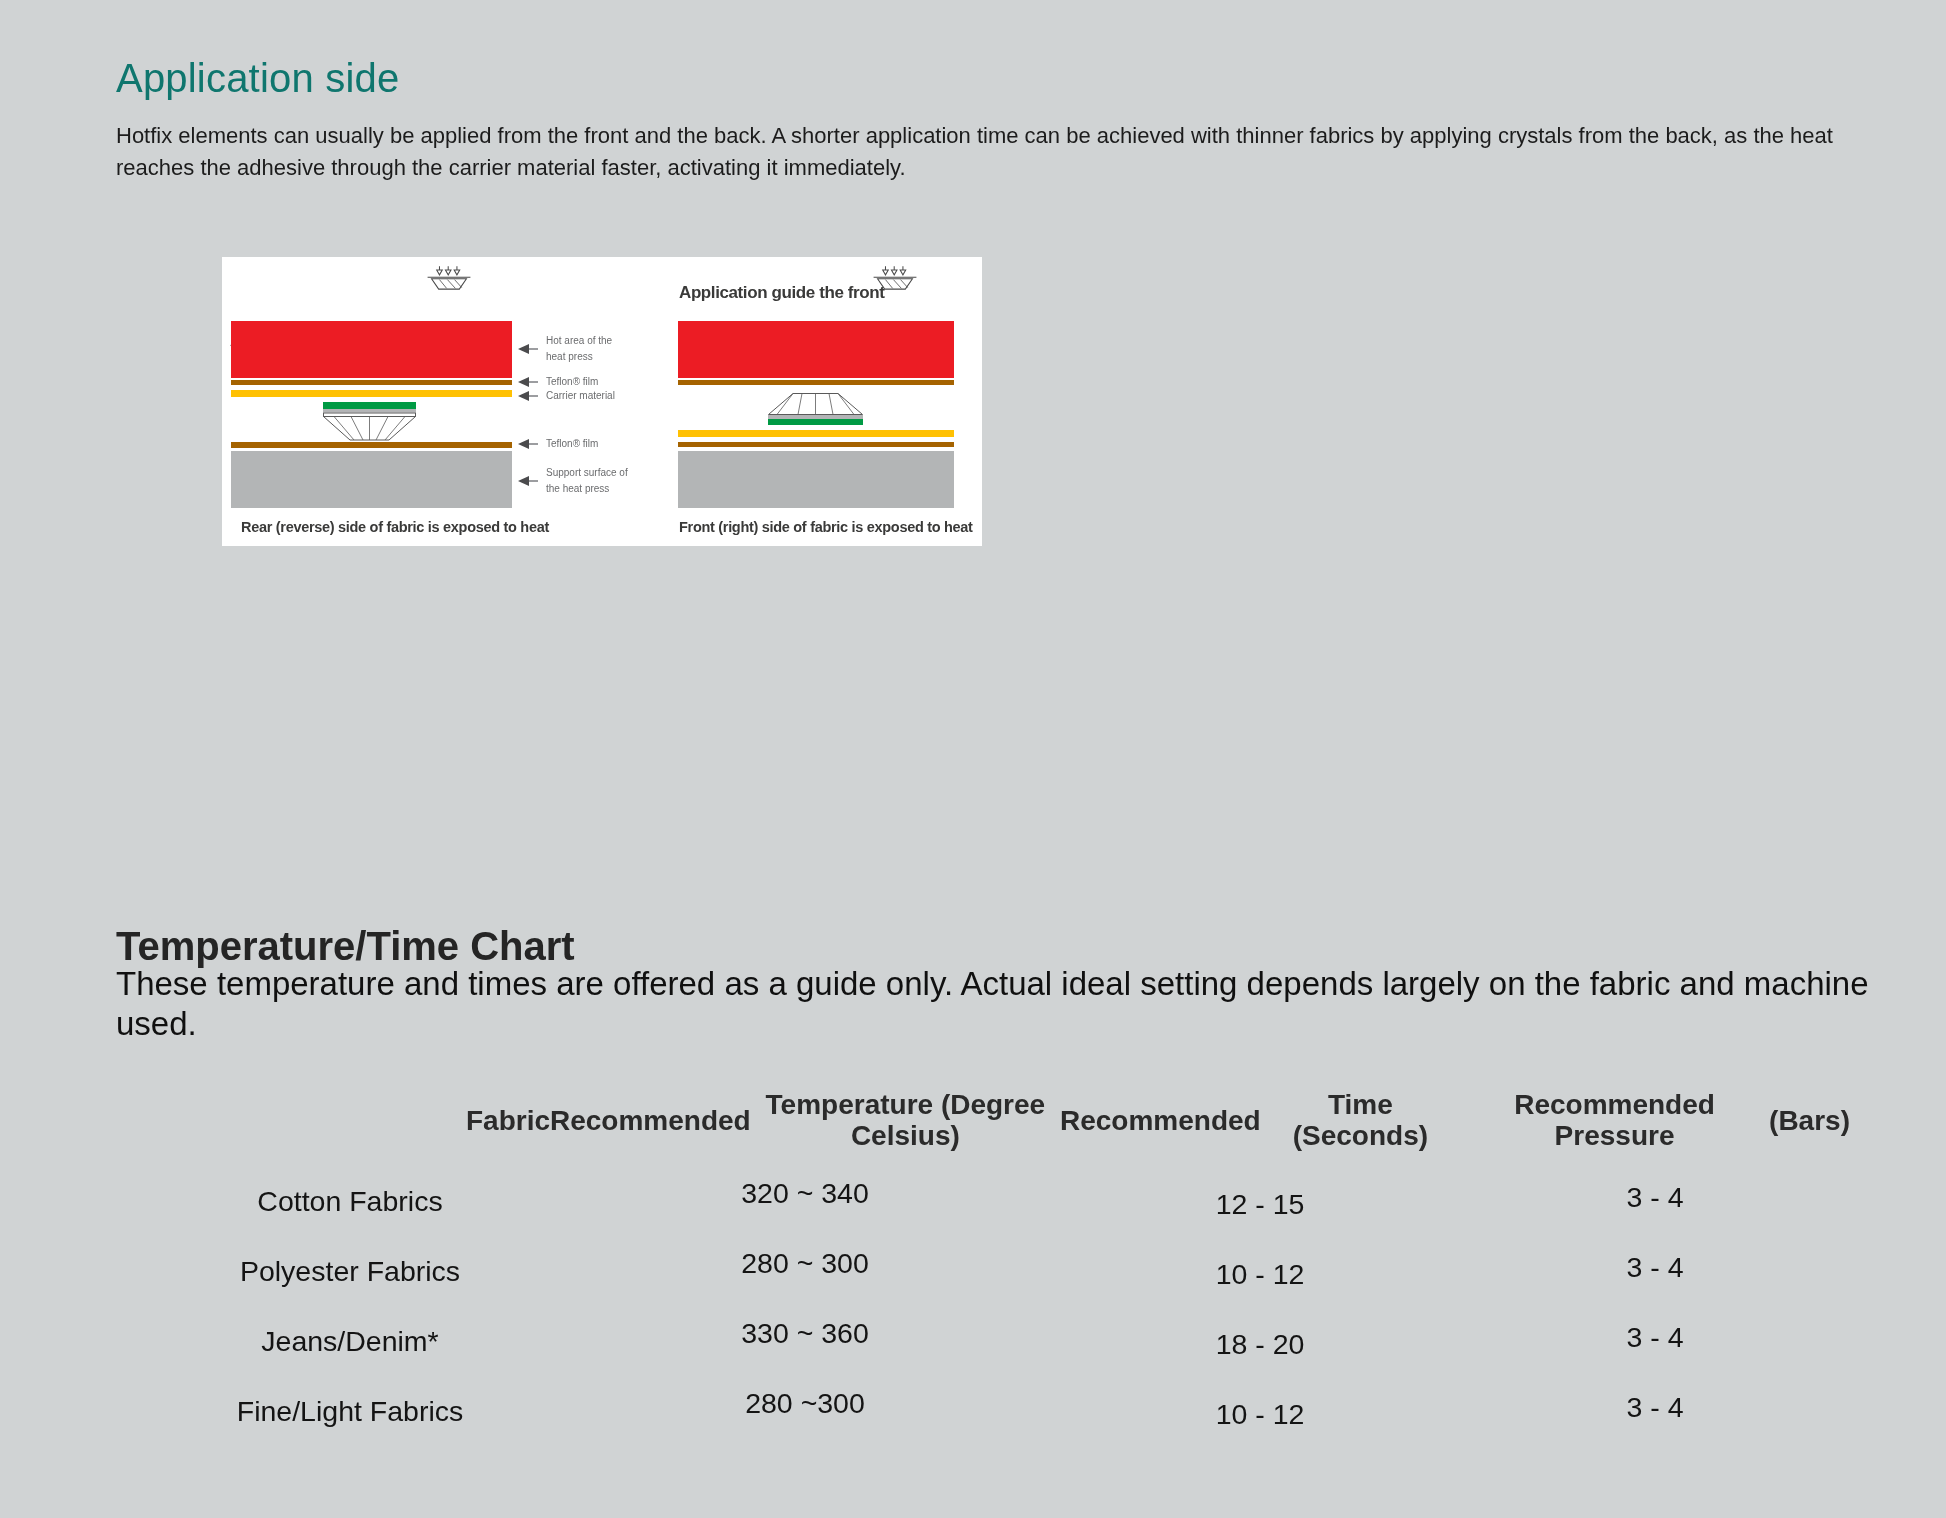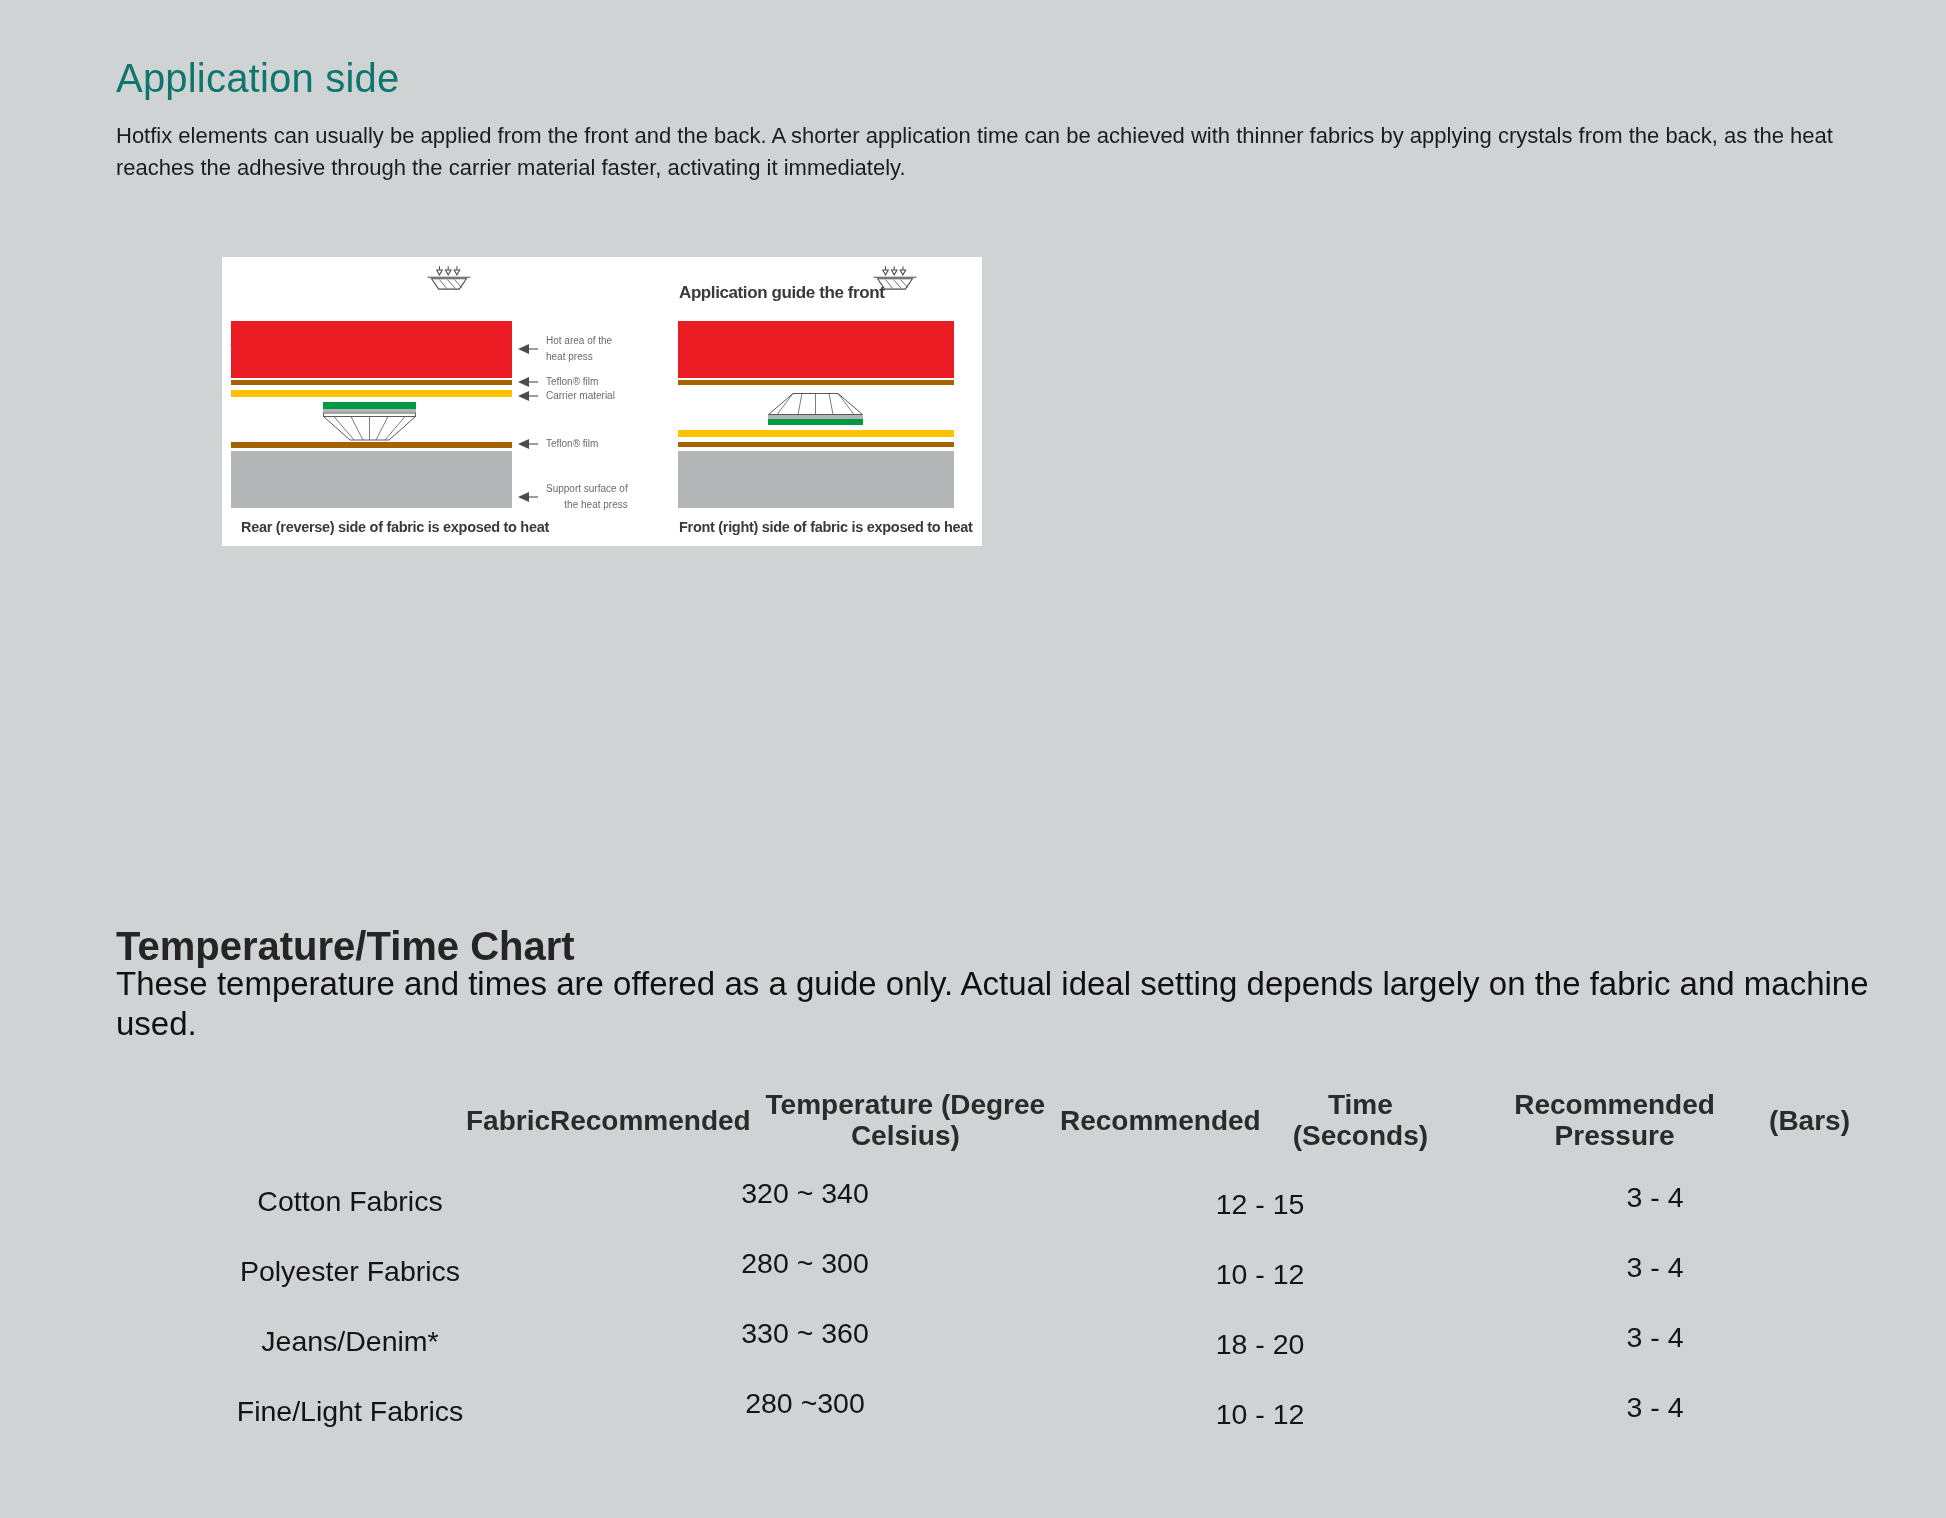--- a/index.html
+++ b/index.html
@@ -116,21 +116,21 @@
         <div class="lbl-line">Carrier material</div>
       </span>
   </div>
   <div class="llabel" style="top:179px;">
     <span class="arr-tri"></span>
       <span class="arr-line"></span>
     <span class="lbl-text">
         <div class="lbl-line">Teflon® film</div>
       </span>
   </div>
-  <div class="llabel" style="top:224px;text-align:right;">
+  <div class="llabel" style="top:208px;">
     <span class="arr-tri"></span>
       <span class="arr-line"></span>
     <span class="lbl-text">
         <div class="lbl-line">Support surface of</div>
         <div class="lbl-line">the heat press</div>
       </span>
   </div>
 
   <div class="abs dtitle" style="left:457px; top:26px;">Application guide the front</div>
   <span class="abs" style="left:650px; top:3px;">

